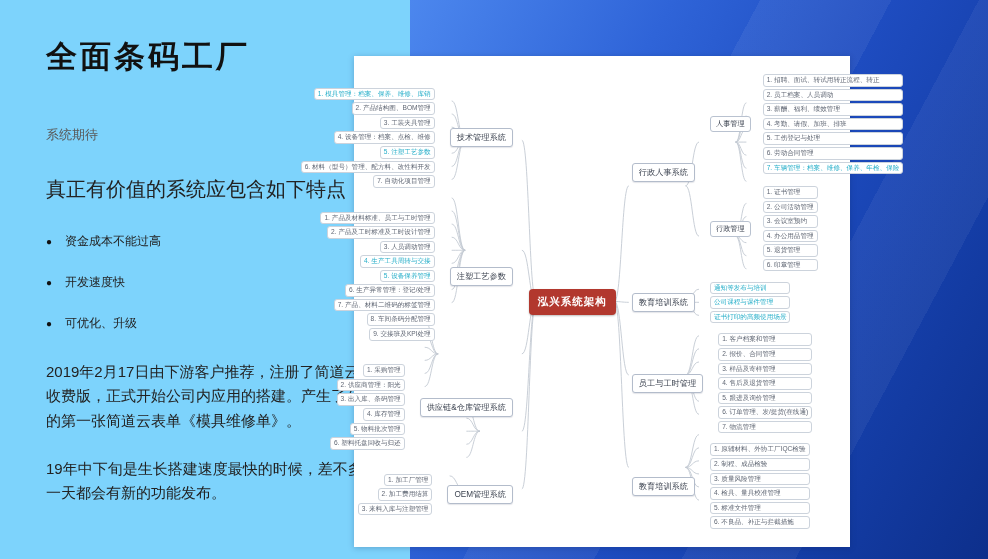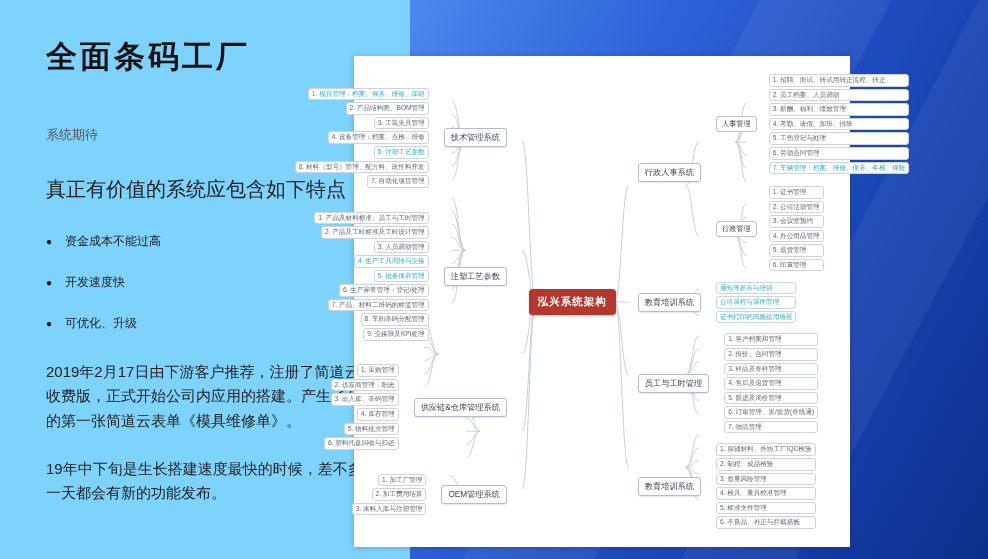--- a/index.html
+++ b/index.html
@@ -34,21 +34,21 @@
   .leaf{font-size:6.6px;line-height:1.3;color:#606774;border:1px solid #ccd3dc;border-radius:3px;
     padding:1px 3px;background:#fff;white-space:nowrap;}
   .leaf.accent{color:#25aec9;}
   .bnode{font-size:8.2px;color:#3c4350;border:1px solid #b3bccb;border-radius:3px;padding:3px 6px;
     background:#fff;white-space:nowrap;box-shadow:0 1px 1px rgba(30,40,70,.12);}
   .gnode{font-size:7.2px;color:#3c4350;border:1px solid #b9c2d0;border-radius:3px;padding:2px 5px;
     background:#fff;white-space:nowrap;}
   .groups{display:flex;flex-direction:column;gap:12px;}
   .group{display:flex;align-items:center;column-gap:12px;}
   .center-node{background:#b2382e;color:#fff;font-size:10.5px;font-weight:700;padding:6px 9px;
-    border-radius:4px;margin:0 22px;white-space:nowrap;letter-spacing:1px;
+    border-radius:4px;margin:0 16px;white-space:nowrap;letter-spacing:1px;
     box-shadow:0 1px 2px rgba(0,0,0,.25);}
 </style>
 </head>
 <body>
 
 <div class="slide">
   <div class="blue-bg"></div>
 
   <div class="left-panel">
     <h1 class="title">全面条码工厂</h1>

